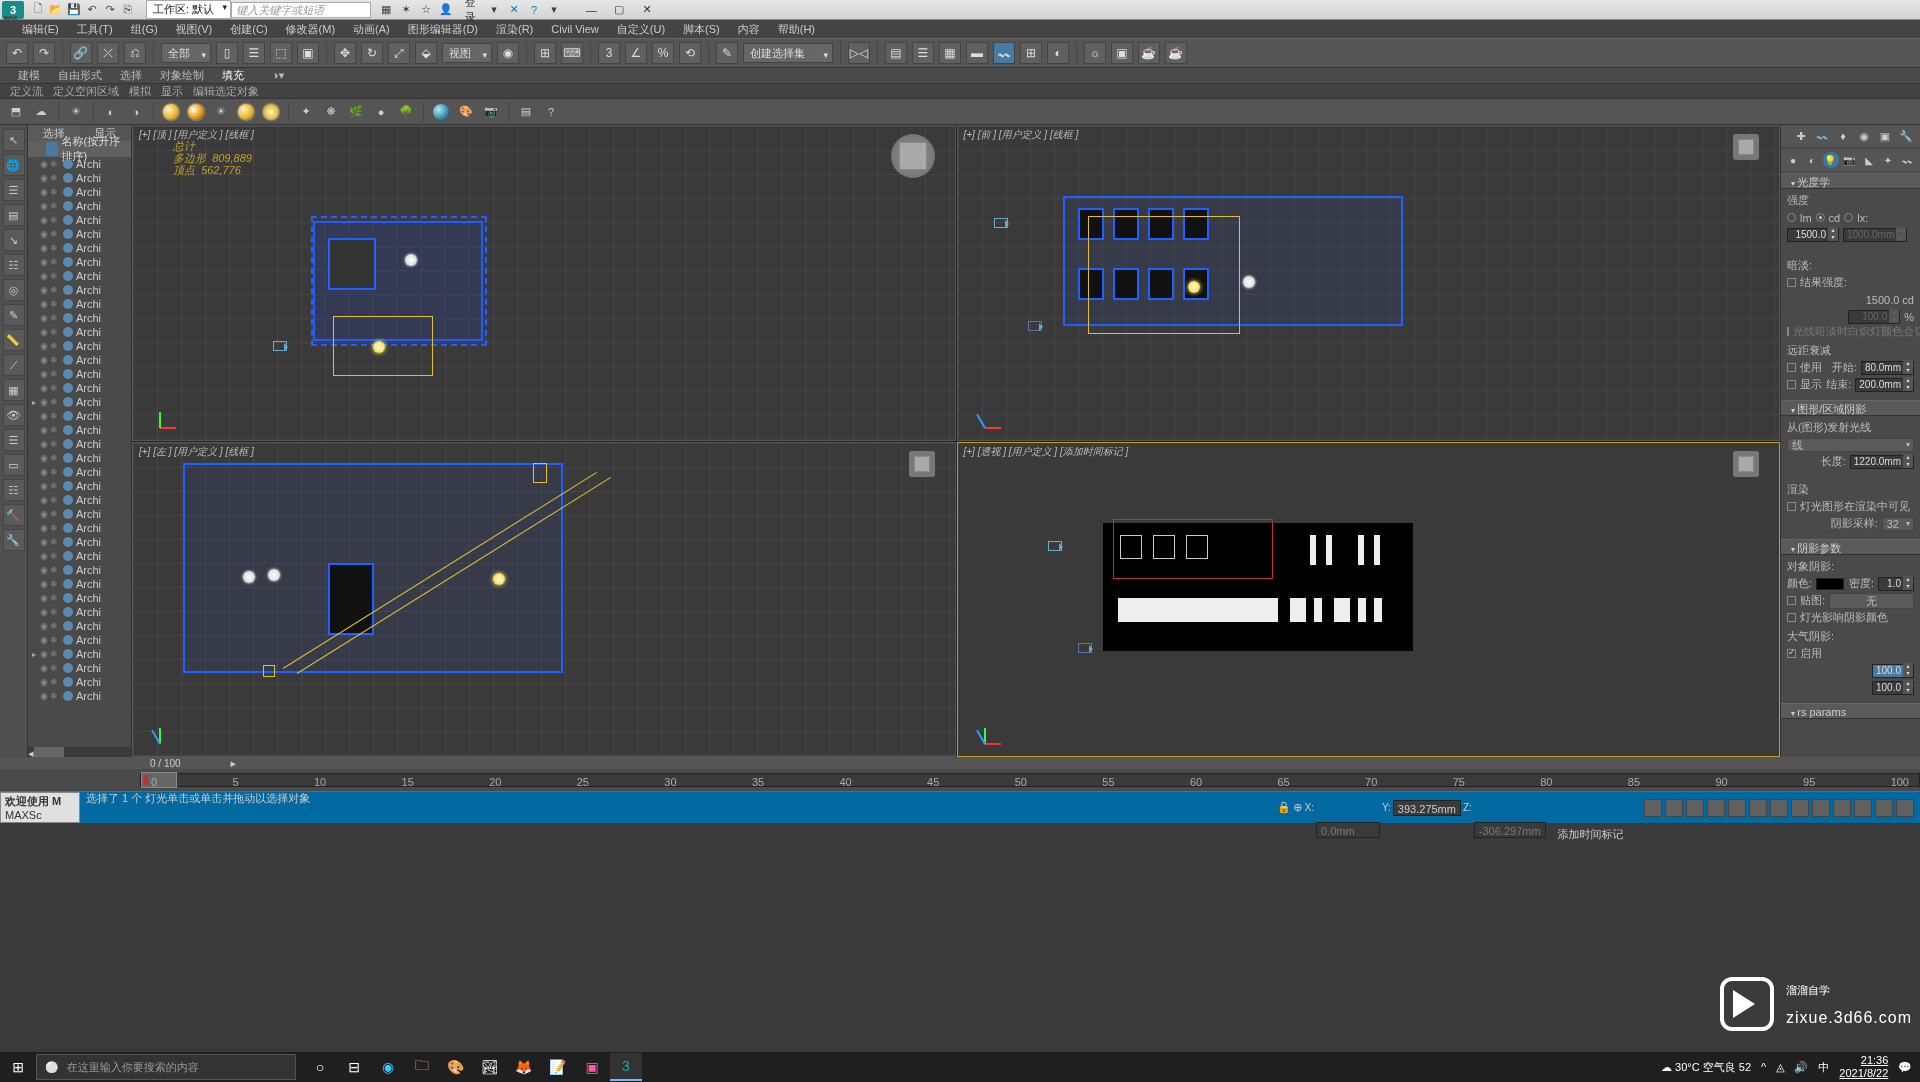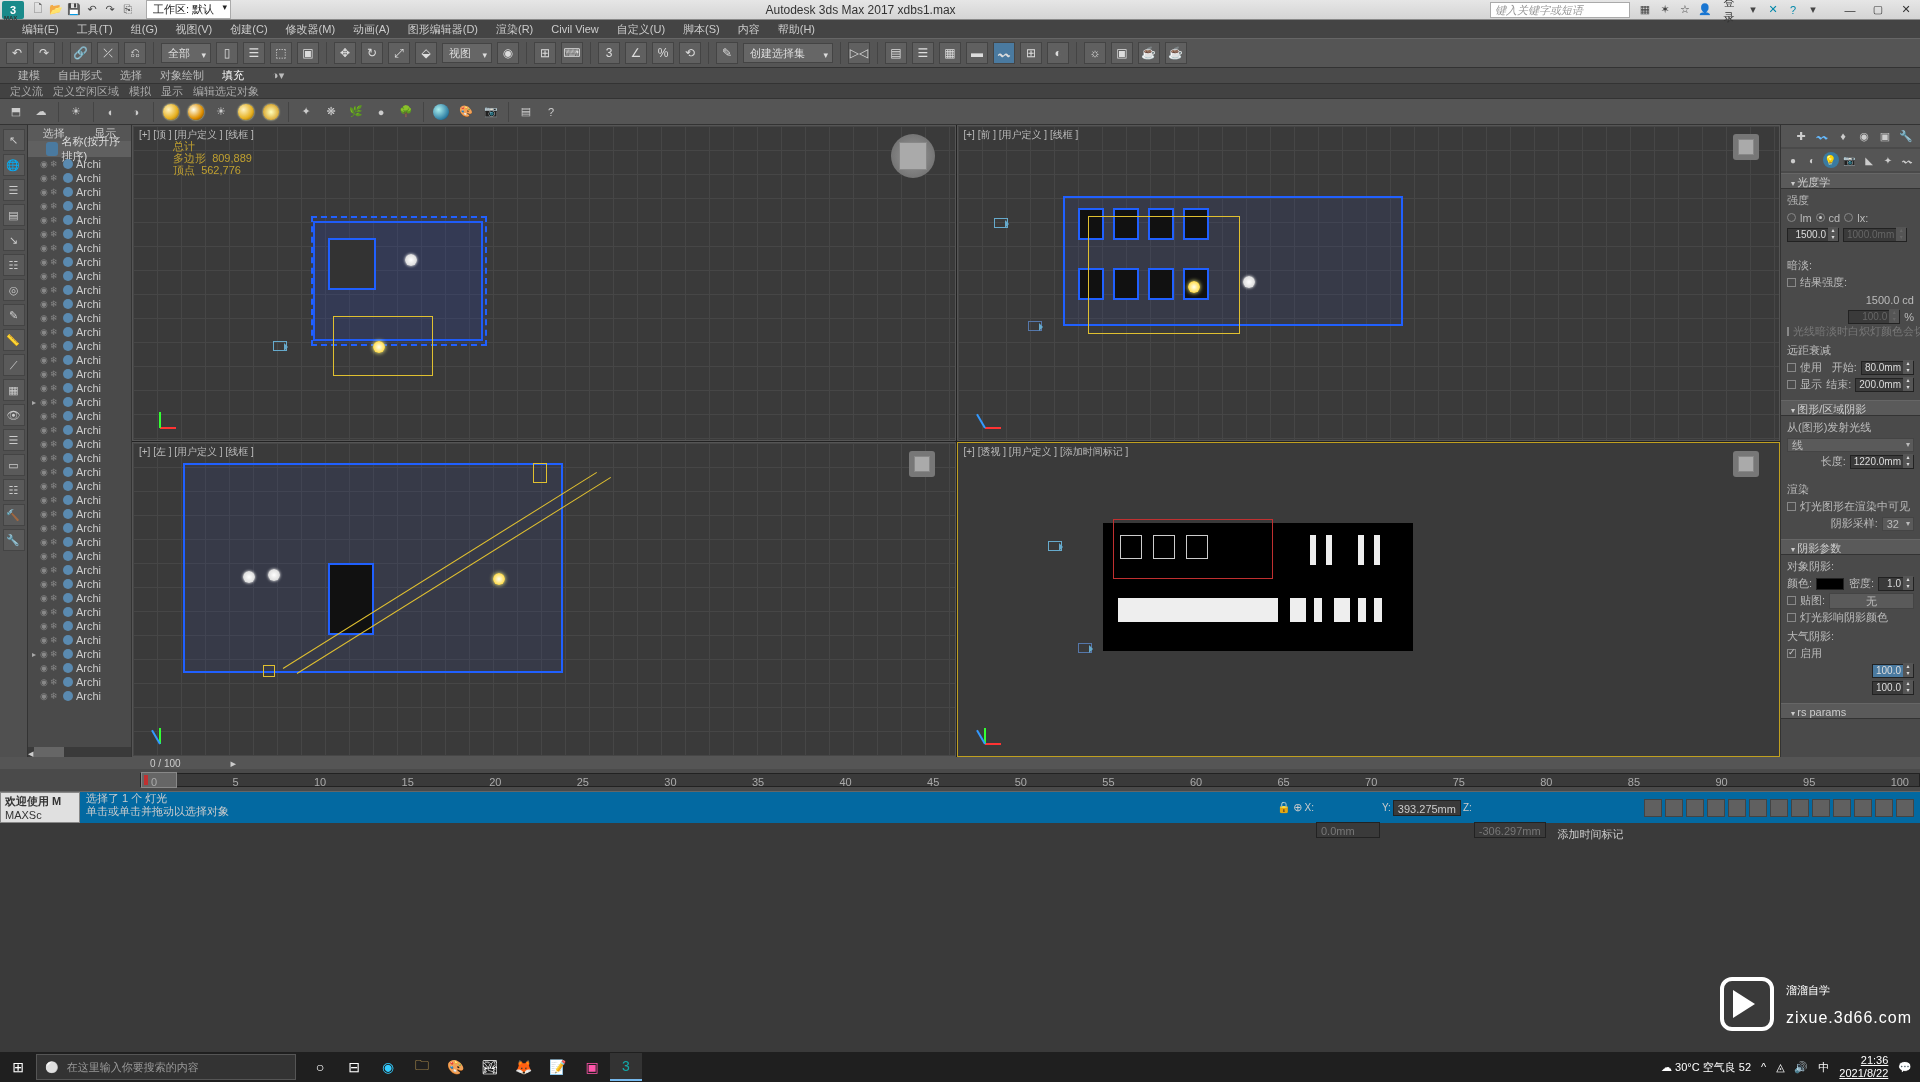--- a/index.html
+++ b/index.html
@@ -52,21 +52,21 @@
 .scene-list { flex: 1; overflow: hidden; }
 .scene-row { height: 14px; display: flex; align-items: center; padding-left: 4px; color: #ccc; font-size: 10px; }
 .scene-row .eye { width: 10px; font-size: 9px; color: #888; }
 .scene-row .frz { width: 10px; font-size: 9px; color: #888; }
 .scene-row .obj-ico { width: 10px; height: 10px; background: #5a8ab0; border-radius: 50%; margin: 0 3px; }
 .scene-row .exp { width: 8px; font-size: 8px; color: #aaa; }
 .scene-scroll { height: 10px; background: #3a3a3a; display: flex; }
 .scene-scroll .thumb { width: 30px; background: #666; }
 
 .viewports { flex: 1; display: grid; grid-template-columns: 1fr 1fr; grid-template-rows: 1fr 1fr; gap: 1px; background: #222; position: relative; }
-.vp { background: #3a3a3a; position: relative; overflow: hidden; border: 1px solid #555; }
+.vp { background: #3a3a3a; position: relative; overflow: hidden; border: 1px solid #555; font-style: italic; }
 .vp.active { border: 1px solid #c0a020; }
 .vp-label { position: absolute; top: 2px; left: 6px; color: #bbb; font-size: 10px; z-index: 10; }
 .vp-cube { position: absolute; top: 8px; right: 20px; width: 44px; height: 44px; border-radius: 50%; background: radial-gradient(#999, #666); display: flex; align-items: center; justify-content: center; z-index: 10; }
 .vp-cube-inner { width: 28px; height: 28px; background: #aaa; border: 1px solid #888; }
 .vp-cube.small { width: 26px; height: 26px; background: #777; border-radius: 3px; }
 .vp-cube.small .vp-cube-inner { width: 16px; height: 16px; }
 .vp-stats { position: absolute; top: 14px; left: 40px; color: #c0a030; font-size: 10px; line-height: 12px; z-index: 10; }
 .vp-axis { position: absolute; bottom: 12px; left: 12px; width: 30px; height: 30px; z-index: 10; }
 .vp-axis .ax { position: absolute; width: 2px; height: 16px; transform-origin: bottom center; bottom: 0; left: 14px; }
 .vp-axis .ax.r { background: #f33; transform: rotate(90deg); }
@@ -112,21 +112,21 @@
 .timeline-row .prog { margin-left: 150px; color: #ccc; font-size: 10px; }
 .timeline { height: 22px; background: #4a4a4a; display: flex; align-items: center; position: relative; padding-left: 140px; }
 .timeline .slider-track { flex: 1; height: 14px; background: #3a3a3a; border: 1px solid #222; position: relative; }
 .timeline .slider-thumb { position: absolute; left: 0; top: -2px; width: 36px; height: 16px; background: #666; border: 1px solid #888; }
 .timeline .key { position: absolute; left: 3px; top: 1px; width: 4px; height: 10px; background: #c03030; }
 .timeline .ticks { position: absolute; bottom: -2px; left: 0; right: 0; display: flex; justify-content: space-between; font-size: 9px; color: #aaa; padding: 0 10px; }
 
 .statusbar { height: 32px; background: #0369a1; display: flex; align-items: center; border-top: 1px solid #666; }
 .status-left { width: 80px; background: #e0e0e0; color: #333; height: 100%; display: flex; flex-direction: column; justify-content: center; padding-left: 4px; font-size: 10px; border: 1px solid #888; }
 .status-left .l1 { font-weight: bold; }
-.status-msg { margin-left: 6px; color: #ccc; font-size: 10px; display: flex; flex-direction: column; justify-content: flex-start; height: 100%; line-height: 13px; }
+.status-msg { margin-left: 6px; color: #ccc; font-size: 10px; display: flex; flex-direction: row; justify-content: flex-start; height: 100%; line-height: 13px; }
 .status-center { margin-left: auto; display: flex; align-items: center; gap: 2px; color: #ccc; font-size: 10px; }
 .status-center .coord { background: #3a3a3a; border: 1px solid #222; padding: 1px 4px; min-width: 64px; height: 16px; line-height: 14px; }
 .status-center .coord.disabled { color: #777; margin-top: 44px; }
 .status-grid { margin-left: 12px; color: #ccc; font-size: 10px; display: flex; flex-direction: column; align-items: flex-start; line-height: 13px; margin-right: 6px; gap: 40px; }
 .status-right { display: flex; align-items: center; gap: 3px; margin-right: 6px; }
 .status-right .sb-btn { width: 18px; height: 18px; background: #606060; border: 1px solid #444; }
 
 .watermark { position: absolute; right: 8px; bottom: 50px; display: flex; align-items: center; gap: 12px; color: #fff; font-size: 28px; pointer-events: none; z-index: 100; }
 .watermark .wm-play { width: 54px; height: 54px; border: 4px solid #fff; border-radius: 12px; display: flex; align-items: center; justify-content: center; }
 .watermark .wm-play::after { content: ''; border: 14px solid transparent; border-left: 22px solid #fff; margin-left: 8px; }
@@ -149,21 +149,20 @@
   <div class="logo">3</div>
   <div class="qat">
     <span>🗋</span>
     <span>📂</span>
     <span>💾</span>
     <span>↶</span>
     <span>↷</span>
     <span>⎘</span>
   </div>
   <div class="ws">工作区: 默认</div>
-  <div class="title">Autodesk 3ds Max 2017    xdbs1.max</div>
   <div class="search">键入关键字或短语</div>
   <div class="right-icons">
     <span>▦</span>
     <span>✶</span>
     <span>☆</span>
     <span>👤</span>
     <span class="signin">登录</span>
     <span>▾</span>
     <span style="color:#08a">✕</span>
     <span style="color:#08a">?</span>

